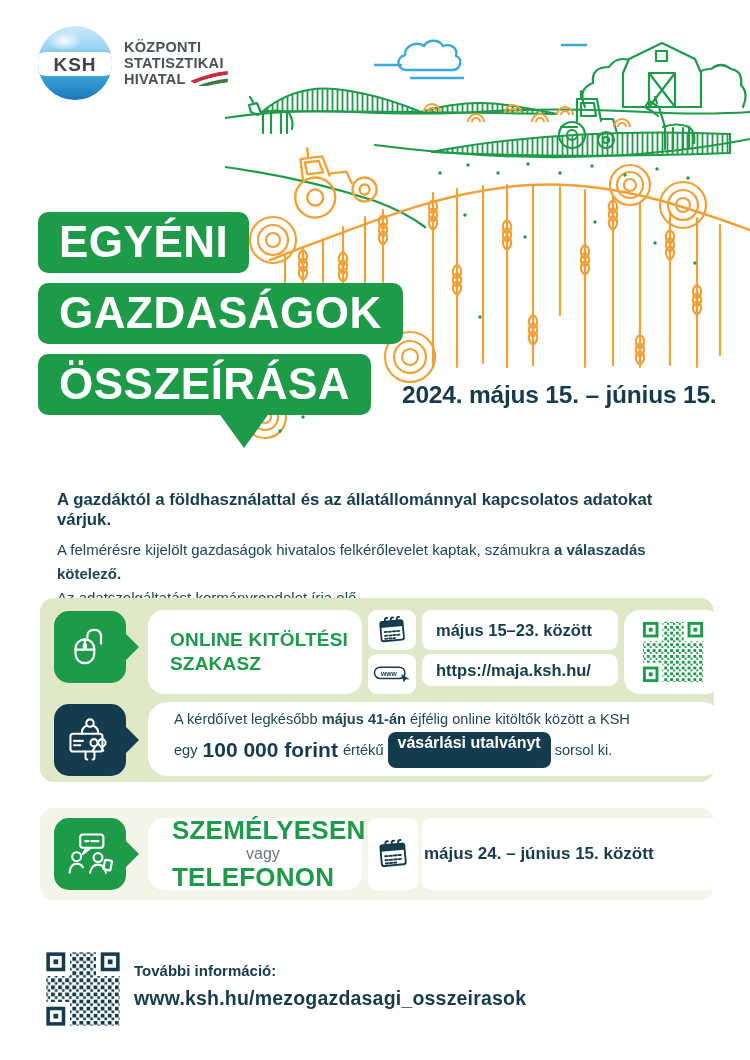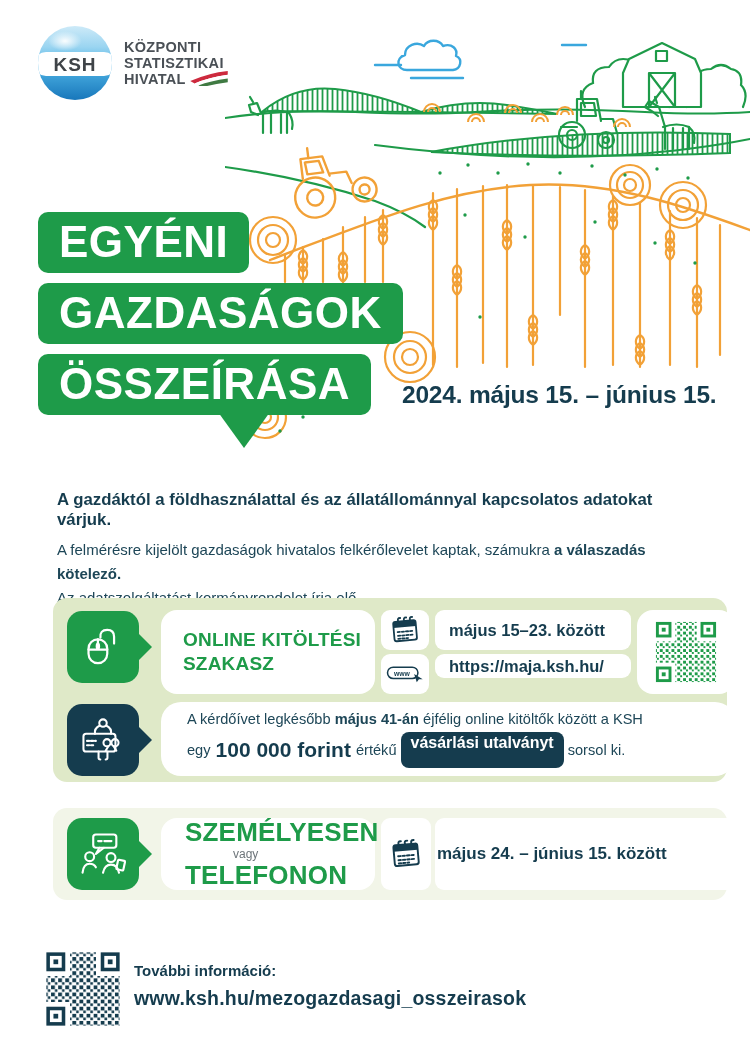--- a/index.html
+++ b/index.html
@@ -38,59 +38,59 @@
   .tail{position:absolute;left:218px;top:412px;width:52px;height:36px;background:var(--green);
     clip-path:polygon(0 0,100% 0,50% 100%);z-index:2;}
   .date-range{position:absolute;left:402px;top:381px;font-size:24.5px;font-weight:bold;color:var(--navy);
     z-index:2;letter-spacing:-.2px;}
 
   
   .lead{position:absolute;left:57px;top:490px;width:650px;font-size:16.8px;font-weight:bold;color:var(--navy);}
   .para{position:absolute;left:57px;top:538px;width:640px;font-size:15px;line-height:1.6;color:var(--text-navy);}
 
   
-  .box{position:absolute;left:53px;width:674px;border-radius:14px;}
+  .box{position:absolute;left:40px;width:674px;border-radius:14px;}
   .box1{top:598px;height:184px;background:var(--box1);}
   .box2{top:808px;height:92px;background:var(--box2);}
 
   .tile{position:absolute;width:72px;height:72px;border-radius:15px;display:flex;align-items:center;justify-content:center;}
   .tile::after{content:"";position:absolute;right:-13px;top:50%;transform:translateY(-50%);
     border-top:15px solid transparent;border-bottom:15px solid transparent;border-left:15px solid var(--tc);}
   .tile.green{background:var(--green);--tc:var(--green);}
   .tile.navy{background:var(--navy);--tc:var(--navy);}
 
   .card{position:absolute;background:#fff;display:flex;align-items:center;}
   .card-online{left:108px;top:12px;width:214px;height:84px;border-radius:16px;padding-left:22px;}
   .online-title{color:var(--green);font-weight:bold;font-size:19px;line-height:1.25;letter-spacing:.2px;}
   .icon-card{width:48px;border-radius:9px;justify-content:center;}
   .ic1{left:328px;top:12px;height:40px;}
   .ic2{left:328px;top:56px;height:40px;}
   .text-card{border-radius:9px;padding-left:14px;font-weight:bold;font-size:16.5px;color:var(--navy);}
   .tc1{left:382px;top:12px;width:196px;height:40px;}
-  .tc2{left:382px;top:56px;width:196px;height:24px;}
+  .tc2{left:382px;top:56px;width:196px;height:32px;}
   .card-qr{left:584px;top:12px;width:98px;height:84px;border-radius:16px;justify-content:center;}
   .qr{display:block;}
   .qr-green{color:var(--green);width:64px;height:64px;}
   .qr-navy{color:var(--navy);width:78px;height:78px;}
 
   .tile-online{left:14px;top:13px;}
   .tile-prize{left:14px;top:106px;}
   .card-prize{left:108px;top:104px;width:574px;height:74px;border-radius:20px;flex-direction:column;
     align-items:flex-start;justify-content:center;padding-left:26px;}
   .prize-l1{font-size:14.6px;color:var(--text-navy);}
   .prize-l2{font-size:14.6px;color:var(--text-navy);margin-top:5px;display:flex;align-items:center;}
   .amount{font-size:21px;font-weight:bold;color:var(--navy);padding:0 5px;}
   .badge{background:var(--navy);color:#fff;font-weight:bold;font-size:16px;border-radius:8px;
     padding:2px 10px 16px;margin:0 4px;white-space:nowrap;}
 
   .tile-personal{left:14px;top:10px;}
   .card-personal{left:108px;top:10px;width:214px;height:72px;border-radius:16px;flex-direction:column;
     align-items:flex-start;justify-content:center;padding-left:24px;}
   .pers-line{color:var(--green);font-weight:bold;font-size:26px;line-height:1.05;letter-spacing:.2px;}
-  .pers-or{color:#6d757a;font-size:12px;line-height:1.25;margin-left:48px;}
+  .pers-or{color:#6d757a;font-size:16px;line-height:1.25;margin-left:74px;}
   .ic3{left:328px;top:10px;width:50px;height:72px;}
   .tc3{left:382px;top:10px;width:300px;height:72px;padding-left:2px;font-size:17px;}
 
   
   .footer-qr{position:absolute;left:44px;top:950px;}
   .finfo{position:absolute;left:134px;top:962px;font-size:15px;font-weight:bold;color:var(--navy);}
   .furl{position:absolute;left:134px;top:987px;font-size:19.5px;font-weight:bold;color:var(--navy);letter-spacing:.2px;}
 
   .illu{position:absolute;left:225px;top:15px;z-index:0;}
   .cal-tilt{transform:rotate(-5deg);}

